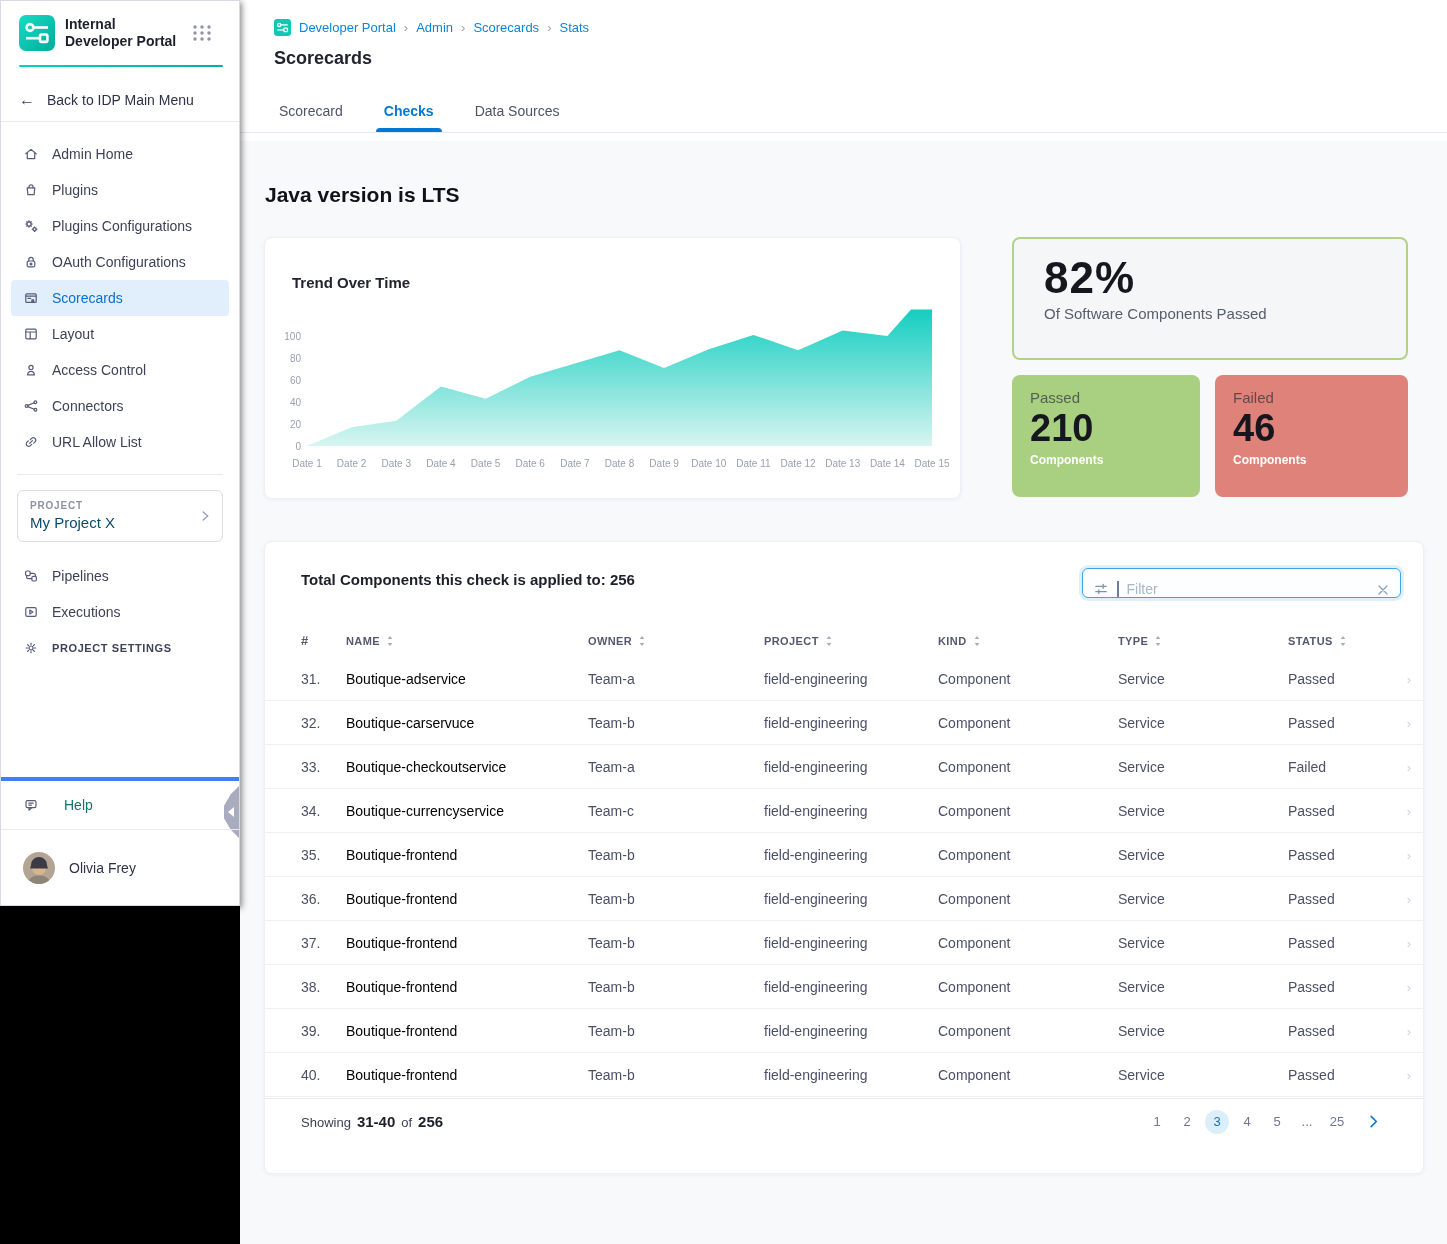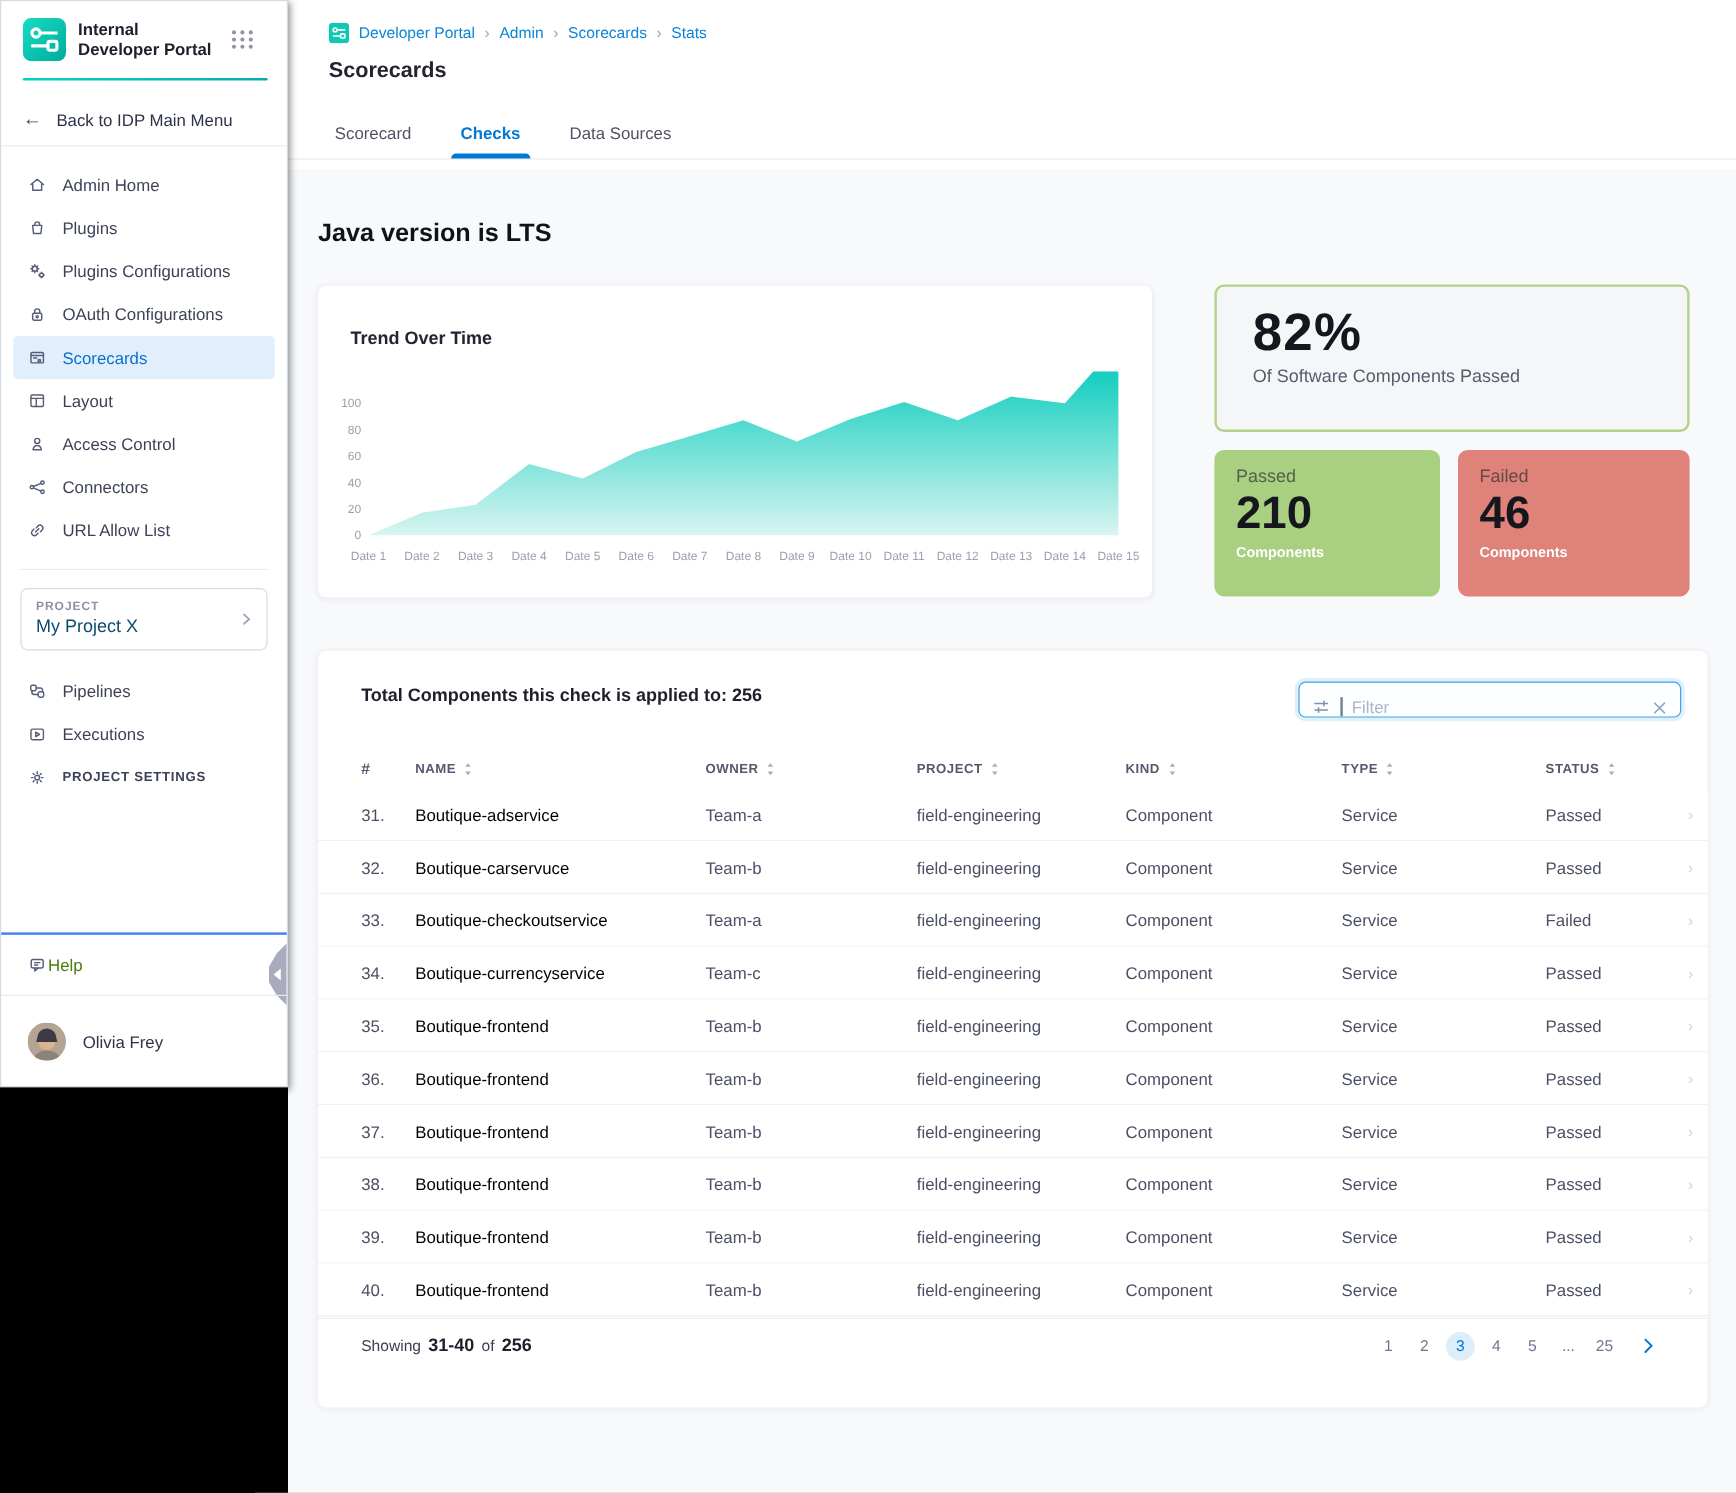--- a/index.html
+++ b/index.html
@@ -30,22 +30,22 @@
                   padding:9px 12px 10px; cursor:pointer; background:#fff; }
   .pc-label { font-size:10px; font-weight:700; letter-spacing:.8px; color:#8e91a6; }
   .pc-name { font-size:15px; color:#0c4a6e; margin-top:3px; }
   .pc-chevron { position:absolute; right:10px; top:50%; transform:translateY(-50%); width:14px; height:14px; color:#9aa0b4; }
   .sb-nav2 { padding:16px 0 0; }
   .collapse-handle { position:absolute; right:0; top:785px; width:15px; height:52px; background:#a9acbe;
                      clip-path:polygon(100% 0,100% 100%,45% 84%,0 62%,0 38%,45% 16%); cursor:pointer; }
   .collapse-handle .tri { position:absolute; left:4px; top:50%; transform:translateY(-50%);
                           border-top:5px solid transparent; border-bottom:5px solid transparent; border-right:6px solid #fff; }
   .sb-bottom { position:absolute; left:0; right:0; bottom:0; }
-  .help-row { display:flex; align-items:center; gap:1px; height:52px; padding:0 22px;
-              border-top:2px solid #3b82f6; font-size:14px; color:#4d7c0f; cursor:pointer; }
+  .help-row { display:flex; align-items:center; gap:25px; height:52px; padding:0 22px;
+              border-top:4px solid #3b82f6; font-size:14px; color:#0f766e; cursor:pointer; }
   .help-row .nicon { width:16px; height:16px; color:#565c7a; display:flex; }
   .user-row { display:flex; align-items:center; gap:14px; height:76px; padding:0 22px;
               border-top:1px solid #e9eaf0; font-size:14px; color:#2e3248; cursor:pointer; }
   .avatar { width:32px; height:32px; border-radius:50%; overflow:hidden; flex:0 0 32px; }
 
   
   .main { position:absolute; left:240px; top:0; width:1207px; height:1244px; background:#fff; }
   .page-header { position:relative; height:133px; background:#fff; border-bottom:1px solid #e7e9f0; }
   .breadcrumb { position:absolute; left:34px; top:19px; display:flex; align-items:center; gap:8px; font-size:13px; }
   .crumb { color:#0b85d8; cursor:pointer; }

